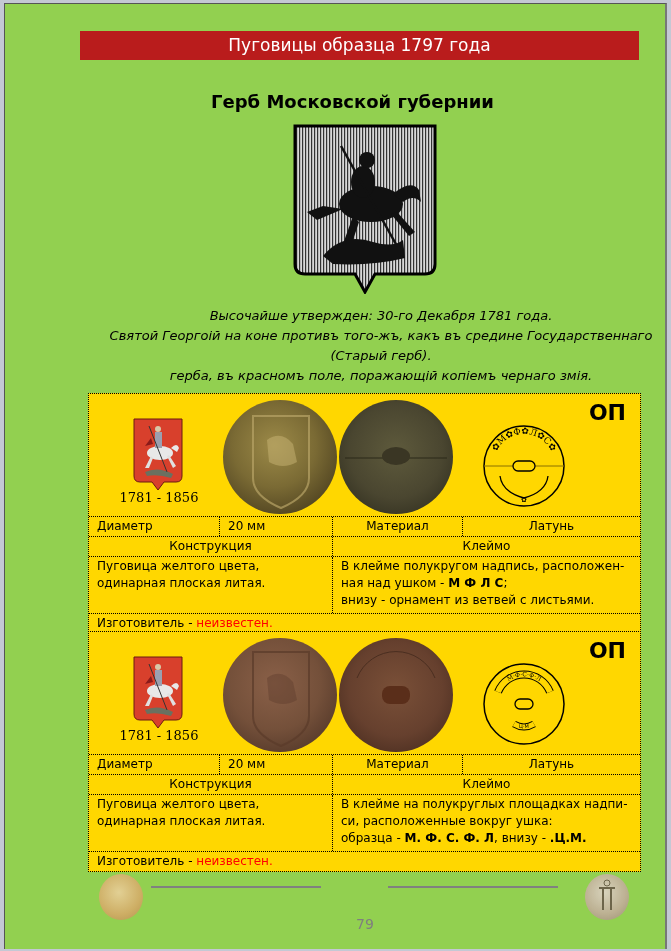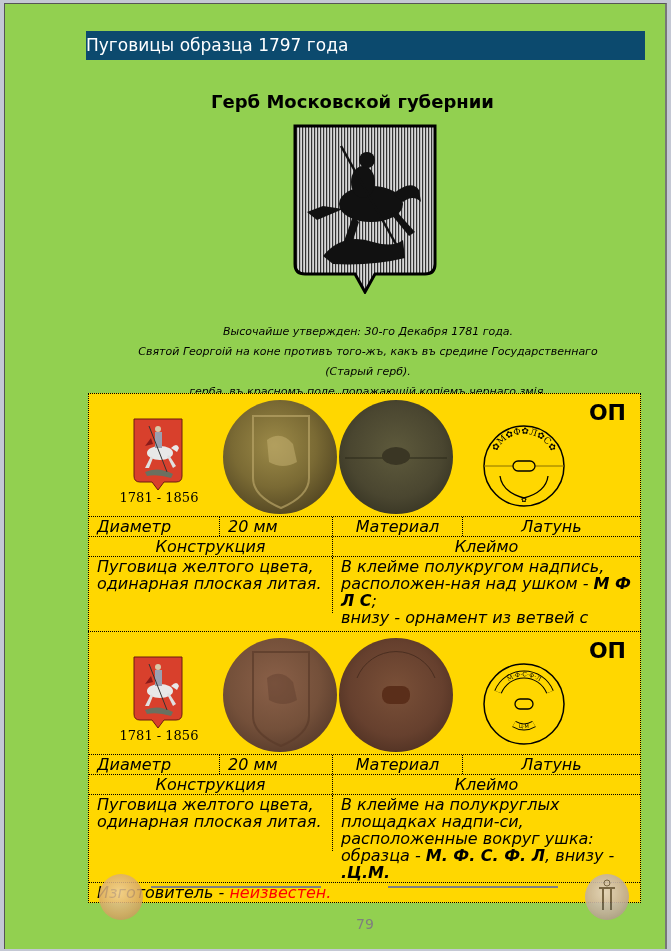--- a/index.html
+++ b/index.html
@@ -9,51 +9,51 @@
     font-family:"DejaVu Sans", sans-serif;
     position:relative;
   }
   .page {
     position:absolute; left:4px; top:3px; width:663px; height:946px;
     background:#92d050;
     border-left:1px solid #555; border-top:1px solid #555; border-right:2px solid #777;
     box-sizing:border-box;
   }
   .header-bar {
-    position:absolute; left:81px; top:27px; width:559px; height:29px;
-    background:#0c4a6e; color:#fff;
-    font-size:17px; line-height:29px;
+    position:absolute; left:75px; top:27px; width:559px; height:29px;
+    background:#b91c1c; color:#fff;
+    font-size:17px; text-align:center; line-height:29px;
   }
   .section-title {
     position:absolute; left:16px; top:87px; width:663px;
     text-align:center; font-size:18px; font-weight:bold; color:#000;
   }
   .emblem-big {
     position:absolute; left:288px; top:120px; width:144px; height:170px;
   }
   .caption {
-    position:absolute; left:83px; top:302px; width:560px;
-    text-align:center; font-style:italic; font-size:11px; line-height:20px; color:#000;margin-top:16px;
+    position:absolute; left:96px; top:302px; width:560px;
+    text-align:center; font-style:italic; font-size:13px; line-height:20px; color:#000;
   }
   .card {
     position:absolute; left:83px; width:553px;
     background:#ffd700;
     border:1px dotted #000;
     box-sizing:border-box;
   }
   .card .images { position:relative; height:122px; border-bottom:1px dotted #000; }
   .card .small-emblem { position:absolute; left:44px; top:24px; width:50px; height:73px; }
   .card .years { position:absolute; left:0; top:96px; width:140px; text-align:center;
     font-family:"DejaVu Serif", serif; font-size:13px; color:#000; }
   .card .coin { position:absolute; top:6px; width:114px; height:114px; border-radius:50%; }
   .card .coin.obv { left:134px; }
   .card .coin.rev { left:250px; }
   .card .mark { position:absolute; left:393px; top:30px; width:84px; height:84px; }
   .card .op { position:absolute; right:14px; top:6px; font-size:22px; font-weight:bold; color:#000; }
-  .row { display:flex; border-bottom:1px dotted #000; font-size:16px; color:#000;font-style:italic; }
+  .row { display:flex; border-bottom:1px dotted #000; font-size:12px; color:#000; }
   .row:last-child { border-bottom:none; }
   .cell { padding:1px 8px; box-sizing:border-box; border-right:1px dotted #000; line-height:17px; }
   .cell:last-child { border-right:none; }
   .c-center { text-align:center; }
   .red { color:#ff0000; }
   .footer-line { position:absolute; top:882px; height:2px; background:#808080; }
   .page-num { position:absolute; left:340px; top:873px; width:40px; text-align:center; font-size:14px; color:#7f7f7f;margin-top:39px; }
   .footer-coin { position:absolute; top:870px; width:44px; height:46px; border-radius:50%; }
 </style>
 </head>

